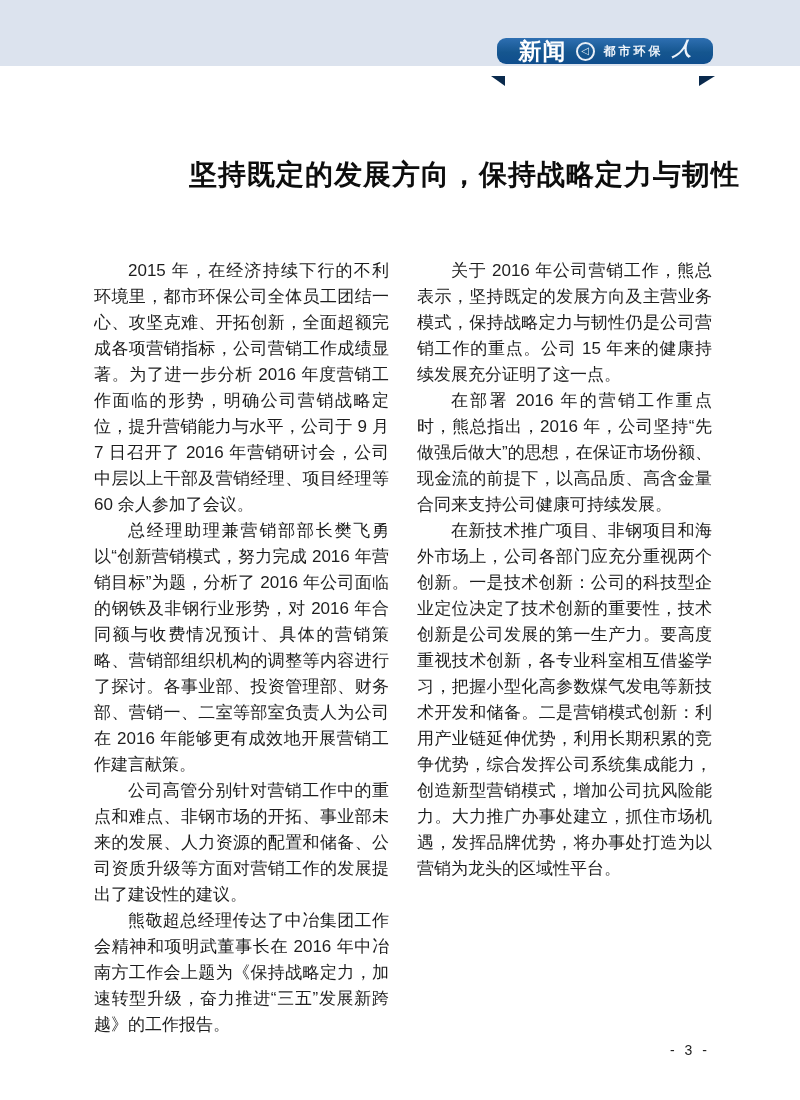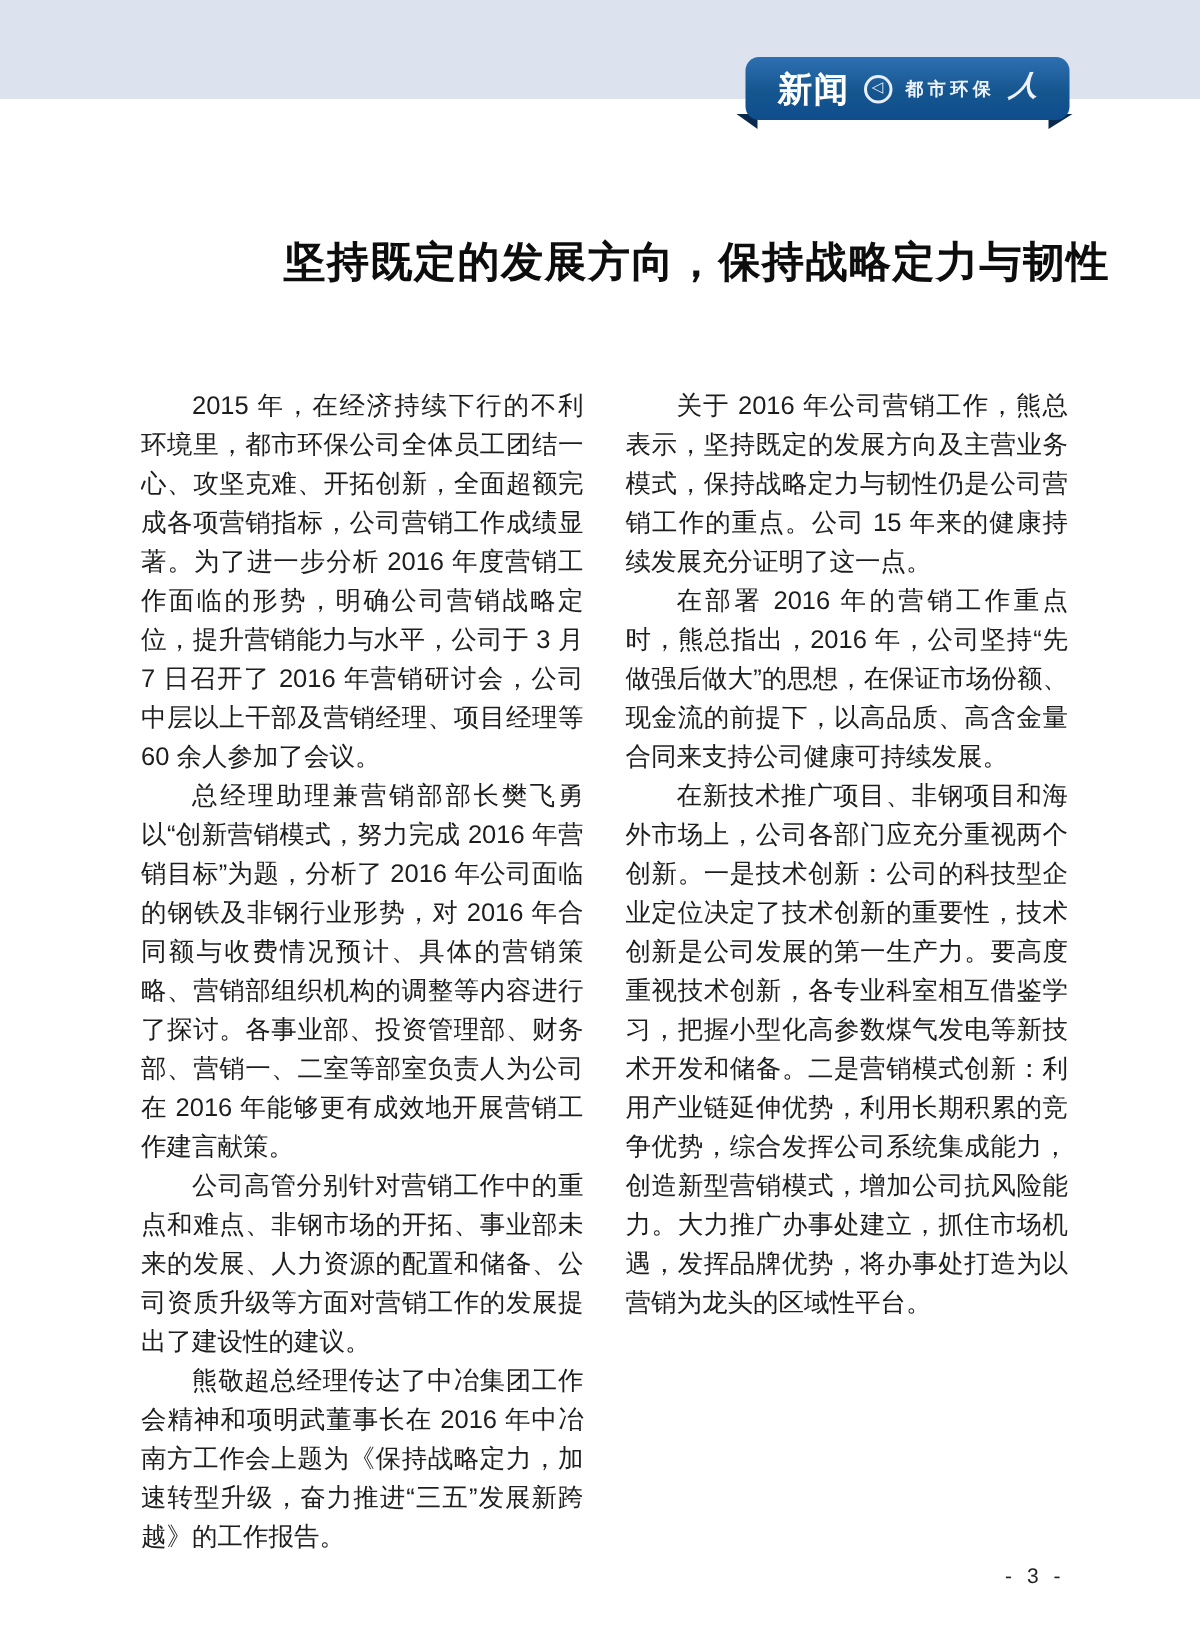--- a/index.html
+++ b/index.html
@@ -19,21 +19,21 @@
   .top-band {
     position: absolute;
     left: 0; top: 0;
     width: 800px; height: 66px;
     background: #dce3ee;
   }
   
   .badge {
     position: absolute;
     left: 497px; top: 38px;
-    width: 216px; height: 42px;
+    width: 216px; height: 26px;
     background: linear-gradient(180deg, #2e6fb2 0%, #15568f 55%, #0f4d8d 100%);
     border-radius: 9px;
     display: flex;
     align-items: center;
     justify-content: center;
     gap: 9px;
     z-index: 3;
     text-align: center;
   }
   .badge-fold {
@@ -142,21 +142,21 @@
     </span>
     <span class="badge-brand">都市环保</span>
     <span class="badge-suffix">人</span>
   </div>
 
   <div class="title">
     <div>坚持既定的发展方向，保持战略定力与韧性</div>
   </div>
 
   <div class="body-columns">
-    <p>2015 年，在经济持续下行的不利环境里，都市环保公司全体员工团结一心、攻坚克难、开拓创新，全面超额完成各项营销指标，公司营销工作成绩显著。为了进一步分析 2016 年度营销工作面临的形势，明确公司营销战略定位，提升营销能力与水平，公司于 3 月 7 日召开了 2016 年营销研讨会，公司中层以上干部及营销经理、项目经理等 60 余人参加了会议。</p>
+    <p>2015 年，在经济持续下行的不利环境里，都市环保公司全体员工团结一心、攻坚克难、开拓创新，全面超额完成各项营销指标，公司营销工作成绩显著。为了进一步分析 2016 年度营销工作面临的形势，明确公司营销战略定位，提升营销能力与水平，公司于 9 月 7 日召开了 2016 年营销研讨会，公司中层以上干部及营销经理、项目经理等 60 余人参加了会议。</p>
     <p>总经理助理兼营销部部长樊飞勇以“创新营销模式，努力完成 2016 年营销目标”为题，分析了 2016 年公司面临的钢铁及非钢行业形势，对 2016 年合同额与收费情况预计、具体的营销策略、营销部组织机构的调整等内容进行了探讨。各事业部、投资管理部、财务部、营销一、二室等部室负责人为公司在 2016 年能够更有成效地开展营销工作建言献策。</p>
     <p>公司高管分别针对营销工作中的重点和难点、非钢市场的开拓、事业部未来的发展、人力资源的配置和储备、公司资质升级等方面对营销工作的发展提出了建设性的建议。</p>
     <p>熊敬超总经理传达了中冶集团工作会精神和项明武董事长在 2016 年中冶南方工作会上题为《保持战略定力，加速转型升级，奋力推进“三五”发展新跨越》的工作报告。</p>
     <p>关于 2016 年公司营销工作，熊总表示，坚持既定的发展方向及主营业务模式，保持战略定力与韧性仍是公司营销工作的重点。公司 15 年来的健康持续发展充分证明了这一点。</p>
     <p>在部署 2016 年的营销工作重点时，熊总指出，2016 年，公司坚持“先做强后做大”的思想，在保证市场份额、现金流的前提下，以高品质、高含金量合同来支持公司健康可持续发展。</p>
     <p>在新技术推广项目、非钢项目和海外市场上，公司各部门应充分重视两个创新。一是技术创新：公司的科技型企业定位决定了技术创新的重要性，技术创新是公司发展的第一生产力。要高度重视技术创新，各专业科室相互借鉴学习，把握小型化高参数煤气发电等新技术开发和储备。二是营销模式创新：利用产业链延伸优势，利用长期积累的竞争优势，综合发挥公司系统集成能力，创造新型营销模式，增加公司抗风险能力。大力推广办事处建立，抓住市场机遇，发挥品牌优势，将办事处打造为以营销为龙头的区域性平台。</p>
 
   </div>
 
   <div class="page-number">- 3 -</div>

